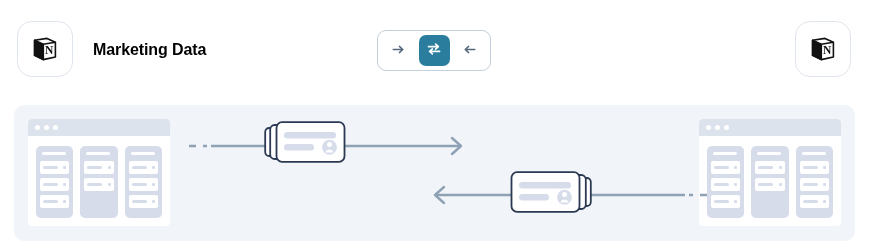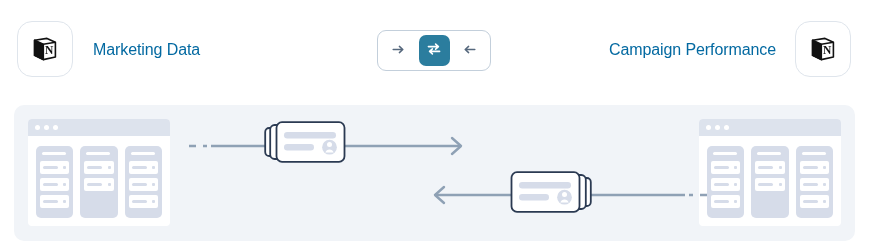--- a/index.html
+++ b/index.html
@@ -38,22 +38,22 @@
     box-sizing: border-box;
   }
   .app-badge.left  { left: 17px;  top: 21px; }
   .app-badge.right { left: 795px; top: 21px; }
 
   .notion-glyph { display: block; }
 
   .endpoint-title {
     position: absolute;
     font-size: 16px;
-    font-weight: normal;
-    color: #0369a1;
+    font-weight: bold;
+    color: #000000;
     white-space: nowrap;
     letter-spacing: -0.1px;
   }
   .endpoint-title.left  { left: 93px; top: 41px; }
   .endpoint-title.right { right: 93px; top: 41px; text-align: right; }
 
   
   .direction-control {
     position: absolute;
     left: 377px;
@@ -230,21 +230,20 @@
     </button>
     <button class="dir-btn">
       <span>
         <svg width="15" height="15" viewBox="0 0 15 15" fill="none">
           <path d="M12.8 7.5 H3.4 M6.6 4.4 L3.2 7.5 L6.6 10.6" stroke-width="1.5" stroke-linecap="round" stroke-linejoin="round"></path>
         </svg>
       </span>
     </button>
   </div>
 
-  <div class="endpoint-title right">Campaign Performance</div>
 
   <div class="app-badge right">
     <span>
       <svg class="notion-glyph" width="30" height="30" viewBox="0 0 30 30">
         <path d="M4.6 6.2 L17.0 4.4 L25.4 8.2 L25.4 23.0 L13.3 25.6 L4.6 21.4 Z" fill="#ffffff" stroke="#111111" stroke-width="1.6" stroke-linejoin="round"></path>
         <path d="M4.6 6.2 L13.3 10.2 L13.3 25.6 L4.6 21.4 Z" fill="#111111" stroke="#111111" stroke-width="1.6" stroke-linejoin="round"></path>
         <path d="M13.3 10.2 L25.4 8.2" fill="none" stroke="#111111" stroke-width="1.5"></path>
         <text x="19.2" y="20.1" font-family="'Liberation Serif', serif" font-size="11.5" font-weight="bold" fill="#111111" text-anchor="middle">N</text>
       </svg>
     </span>

